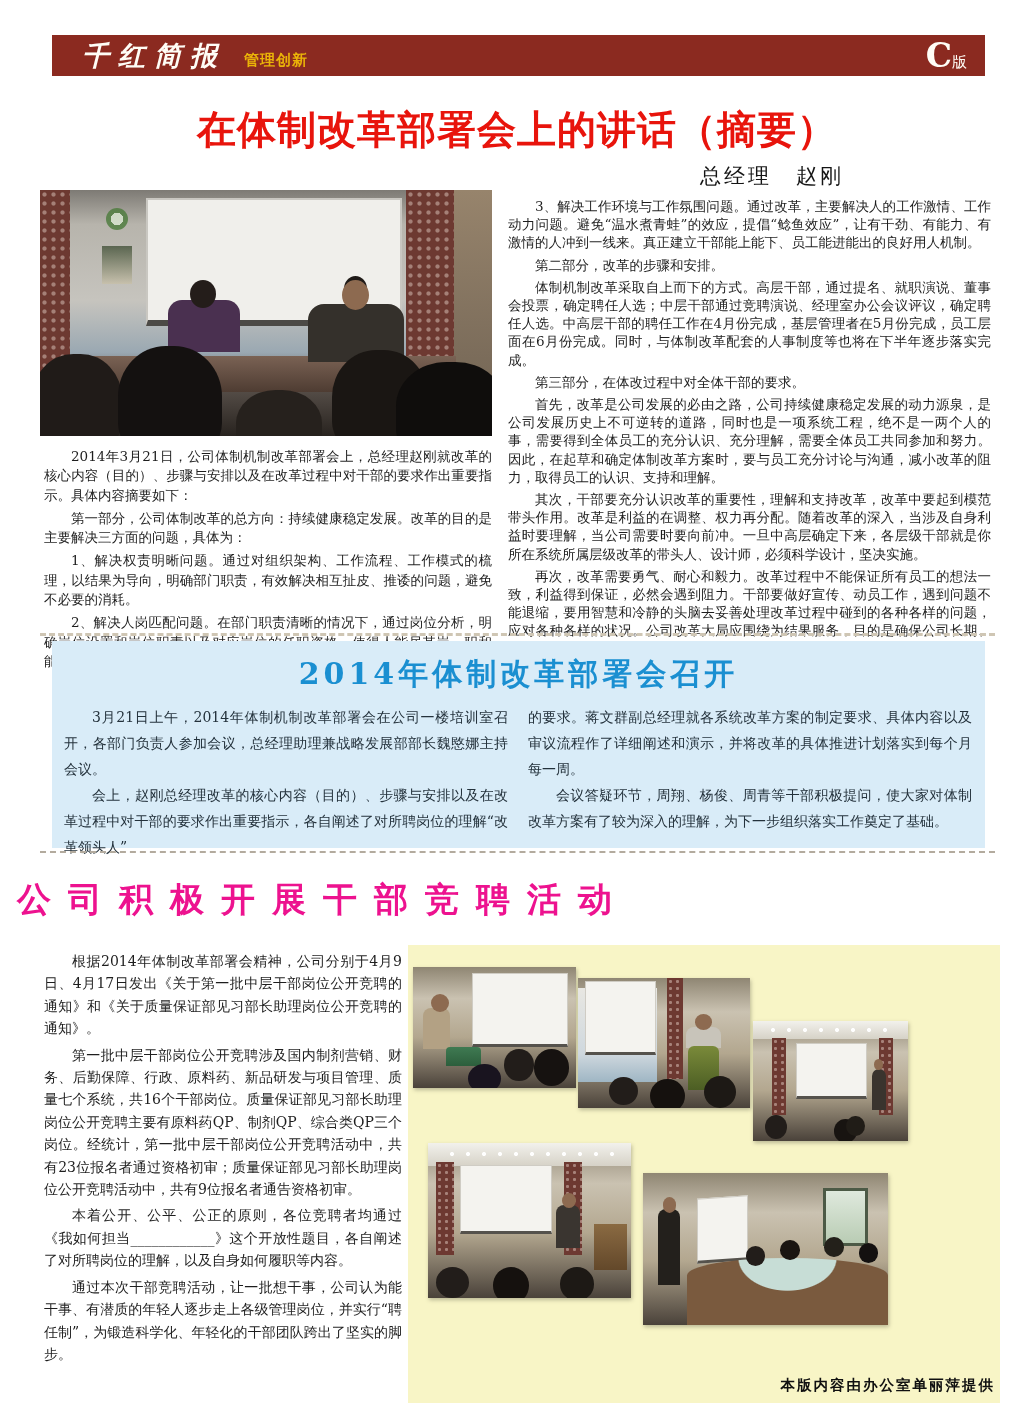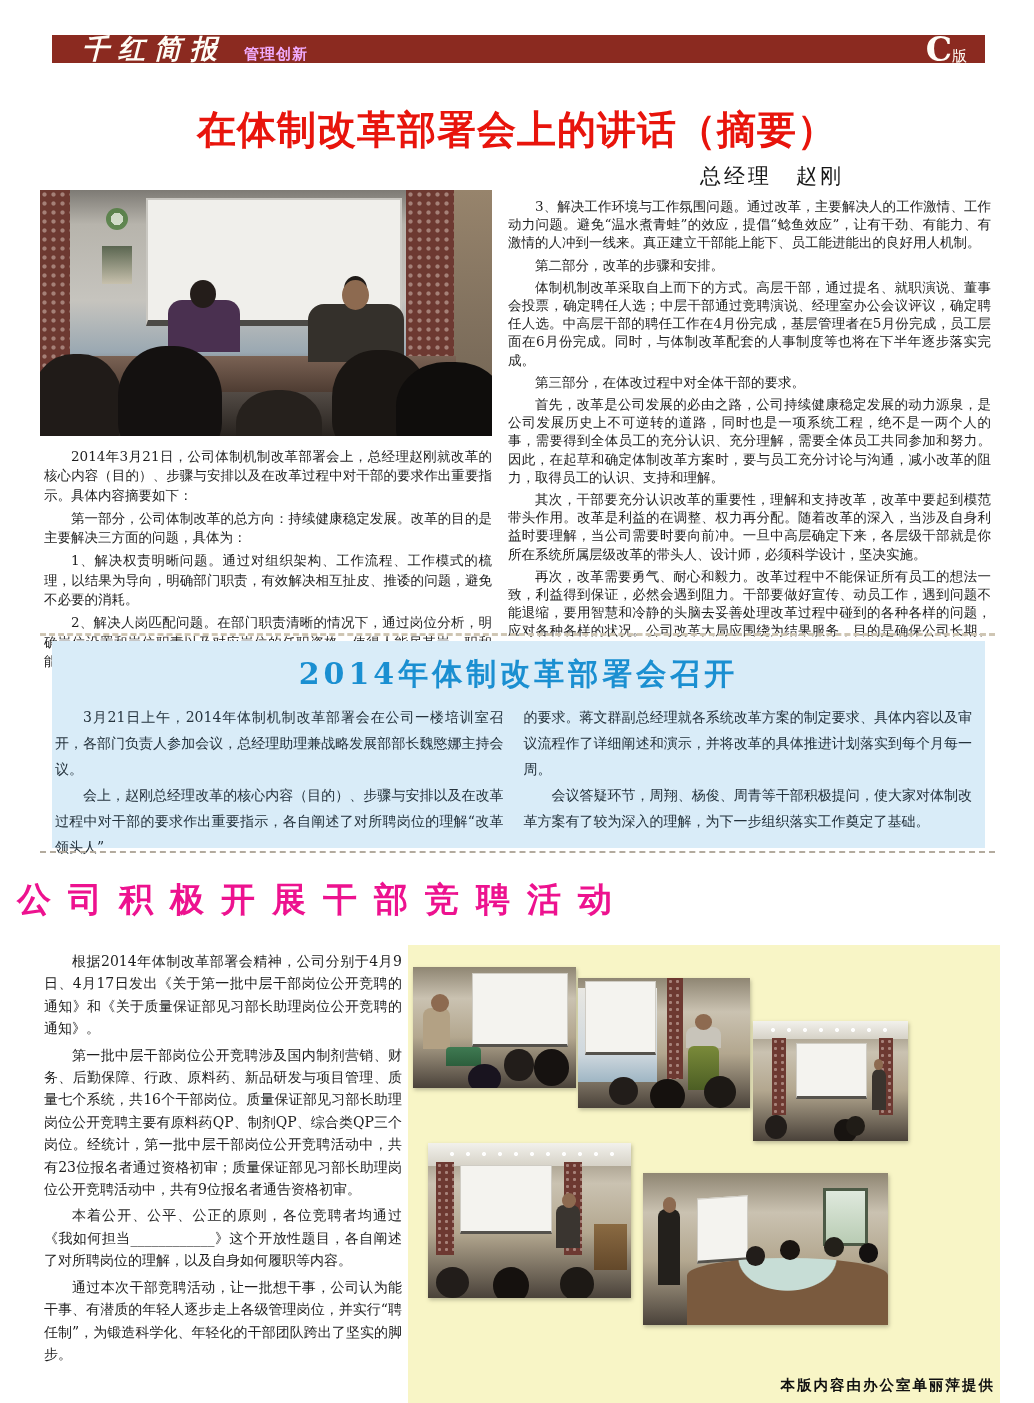--- a/index.html
+++ b/index.html
@@ -1,24 +1,24 @@
 <!DOCTYPE html>
 <html><head>
 <meta charset="utf-8">
 <style>
   html,body { margin:0; padding:0; background:#ffffff; }
   #page { position:relative; width:1034px; height:1403px; background:#ffffff; overflow:hidden;
           font-family:"Liberation Sans", sans-serif; }
 
   
-  .band { position:absolute; left:52px; top:35px; width:933px; height:28px;
+  .band { position:absolute; left:52px; top:35px; width:933px; height:41px;
           background:#8b2a20; display:flex; align-items:center; }
   .brand { font-family:"DejaVu Serif", serif; font-style:italic; font-weight:bold;
            color:#fffdf6; font-size:27px; letter-spacing:9px; margin-left:30px; white-space:nowrap; }
-  .section { color:#f0abfc; font-size:15px; font-weight:bold; margin-left:18px; margin-top:10px; letter-spacing:1px; }
+  .section { color:#eab308; font-size:15px; font-weight:bold; margin-left:18px; margin-top:10px; letter-spacing:1px; }
   .edition { margin-left:auto; margin-right:18px; color:#fffdf6; display:flex; align-items:baseline; }
   .edition .big { font-size:33px; font-weight:bold; font-family:"DejaVu Serif", serif; }
   .edition .small { font-size:15px; }
 
   
   .a1-title { position:absolute; top:103px; left:0; width:100%; text-align:center;
               font-family:"DejaVu Serif", serif; font-weight:bold; font-size:39px;
               color:#e8140c; letter-spacing:1px; white-space:nowrap; }
   .a1-byline { position:absolute; top:162px; right:190px; font-size:21px; letter-spacing:3px;
                color:#141414; font-family:"DejaVu Serif", serif; }
@@ -30,21 +30,21 @@
 
   
   .sep { position:absolute; left:40px; width:955px; height:0; }
   .sep1 { top:633px; border-top:3px dashed #cfc6b4; }
   .sep2 { top:851px; border-top:2px dashed #b3ab9e; }
 
   
   .notice { position:absolute; left:52px; top:641px; width:933px; height:207px; background:#d9ecf8; }
   .notice-title { text-align:center; padding-top:13px; font-size:30px; font-weight:bold;
                   color:#1a8fd1; letter-spacing:4px; font-family:"DejaVu Serif", serif; }
-  .notice-cols { display:flex; gap:20px; padding:9px 13px 0 3px; }
+  .notice-cols { display:flex; gap:20px; padding:9px 13px 0 12px; }
   .notice-col { width:50%; font-size:14px; line-height:26px; text-align:justify;
                 color:#24323c; font-family:"DejaVu Serif", serif; }
   .notice-col p { margin:0; text-indent:2em; }
   .notice-col.nright p:first-child { text-indent:0; }
 
   
   .a2-title { position:absolute; top:877px; left:0; width:100%; text-align:left;
               font-family:"DejaVu Serif", serif; font-weight:bold; font-size:34px;
               color:#ed128f; letter-spacing:17px; text-indent:17px; white-space:nowrap; }
   .a2-col { left:40px; top:946px; width:366px; font-size:14px; line-height:22.4px; }

